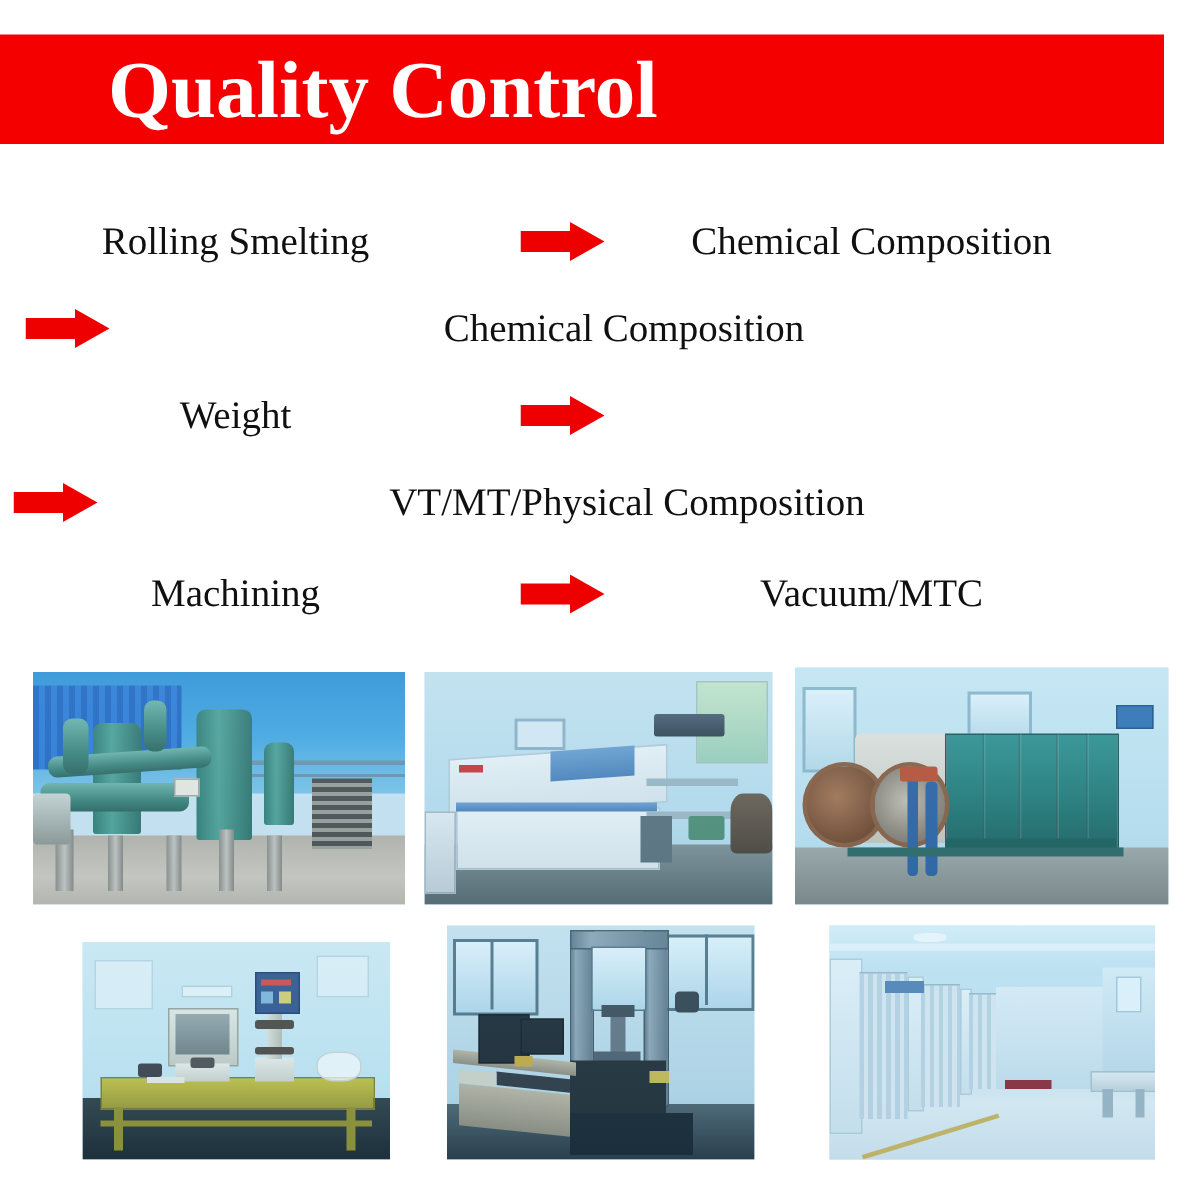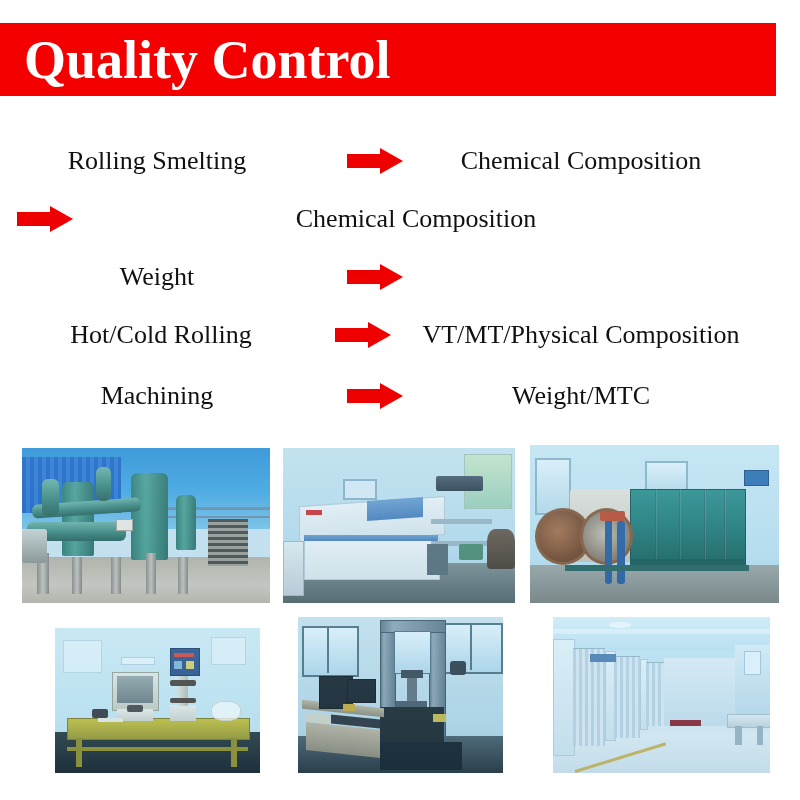--- a/index.html
+++ b/index.html
@@ -29,20 +29,21 @@
   }
   #header-title {
     color: #ffffff;
     font-family: "Liberation Serif", serif;
     font-weight: bold;
     font-size: 54px;
     line-height: 54px;
     letter-spacing: 0px;
     padding-left: 24px;
     white-space: nowrap;
+    margin-left: 48px;
   }
 
   
   #process-flow {
     position: absolute;
     left: 0;
     top: 130px;
     width: 800px;
     height: 300px;
   }
@@ -251,37 +252,36 @@
   <div class="process-row r2">
     <div class="stage-label">Weight</div>
     <div class="arrow-cell">
       <svg class="arrow-icon" viewBox="0 0 56 26">
         <polygon points="0,6 33,6 33,0 56,13 33,26 33,20 0,20" fill="#ee0000"></polygon>
       </svg>
     </div>
   </div>
 
   <div class="process-row r3">
-    <div class="stage-label">Hot/Cold Rolling</div>
     <div class="arrow-cell">
       <svg class="arrow-icon" viewBox="0 0 56 26">
         <polygon points="0,6 33,6 33,0 56,13 33,26 33,20 0,20" fill="#ee0000"></polygon>
       </svg>
     </div>
     <div class="check-label">VT/MT/Physical Composition</div>
   </div>
 
   <div class="process-row r4">
     <div class="stage-label">Machining</div>
     <div class="arrow-cell">
       <svg class="arrow-icon" viewBox="0 0 56 26">
         <polygon points="0,6 33,6 33,0 56,13 33,26 33,20 0,20" fill="#ee0000"></polygon>
       </svg>
     </div>
-    <div class="check-label">Weight/MTC</div>
+    <div class="check-label">Vacuum/MTC</div>
   </div>
 </div>
 
 <div id="photo-grid">
 
   <div class="photo" id="photo-1">
     <div class="scene">
       <div class="ph p1-sky"></div>
       <div class="ph p1-bluewall"></div>
       <div class="ph p1-ground"></div>

